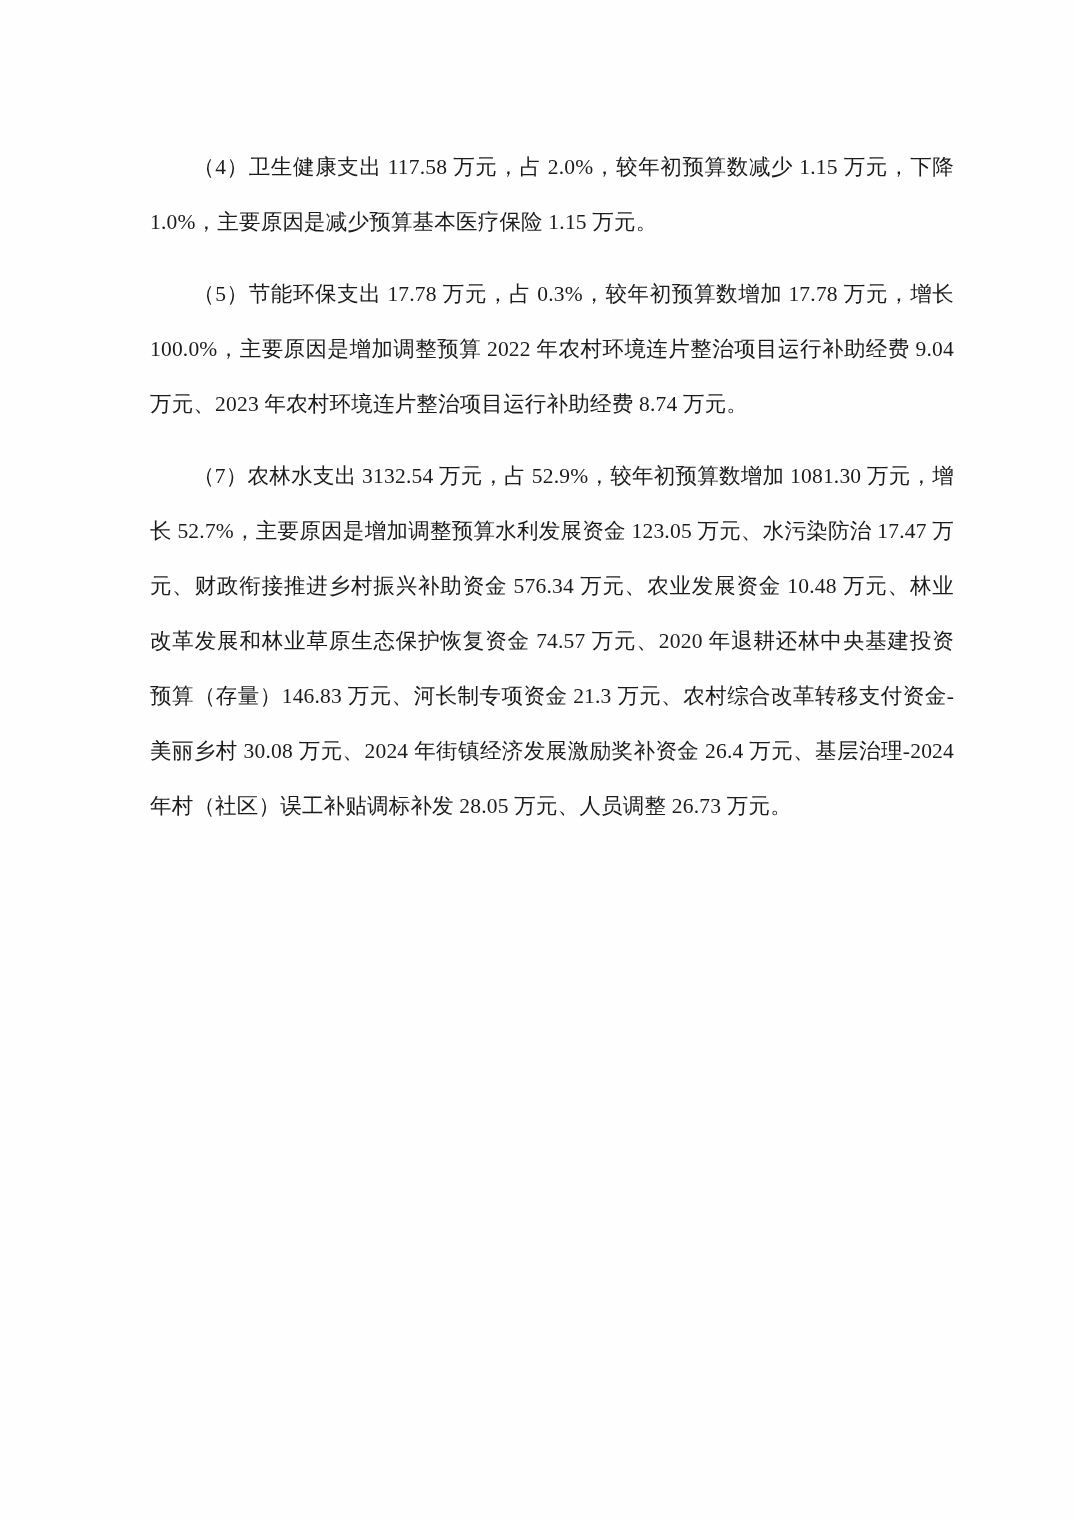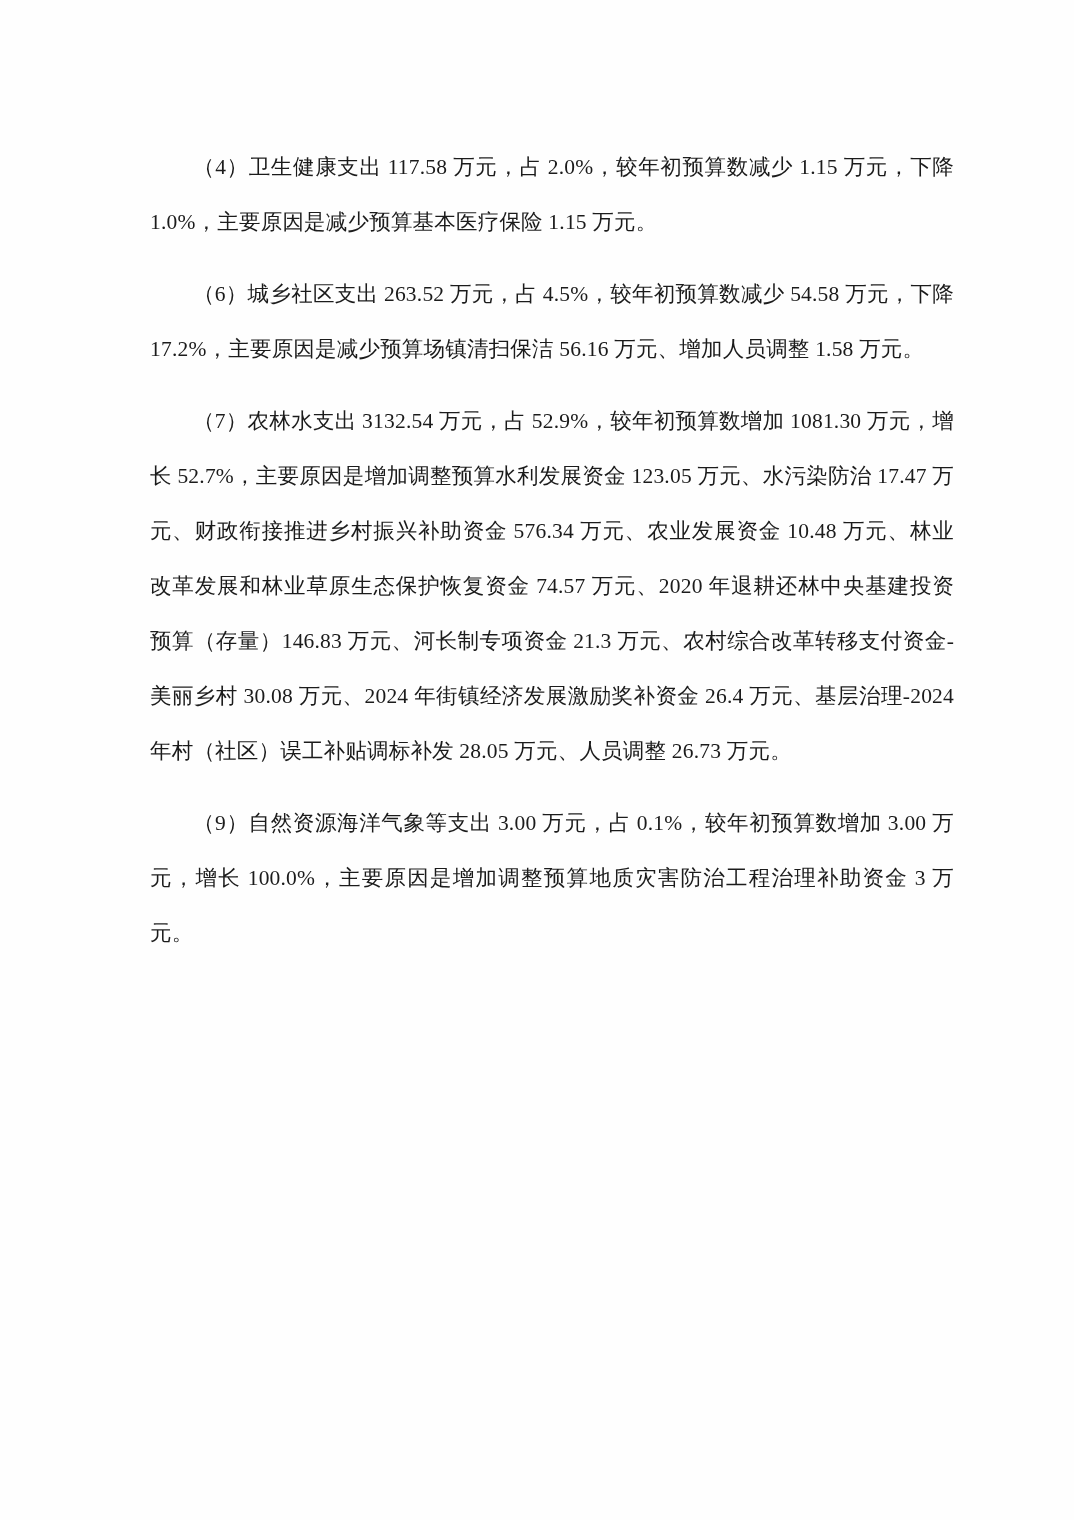--- a/index.html
+++ b/index.html
@@ -40,17 +40,16 @@
   p.para:last-child {
     margin-bottom: 0;
   }
 </style>
 </head>
 <body>
 
 <div class="page">
   <div class="doc-body">
     <p class="para">（4）卫生健康支出 117.58 万元，占 2.0%，较年初预算数减少 1.15 万元，下降 1.0%，主要原因是减少预算基本医疗保险 1.15 万元。</p>
-    <p class="para">（6）城乡社区支出 263.52 万元，占 4.5%，较年初预算数减少 54.58 万元，下降 17.2%，主要原因是减少预算场镇清扫保洁 56.16 万元、增加人员调整 1.58 万元。</p>
+    <p class="para">（5）节能环保支出 17.78 万元，占 0.3%，较年初预算数增加 17.78 万元，增长 100.0%，主要原因是增加调整预算 2022 年农村环境连片整治项目运行补助经费 9.04 万元、2023 年农村环境连片整治项目运行补助经费 8.74 万元。</p>
     <p class="para">（7）农林水支出 3132.54 万元，占 52.9%，较年初预算数增加 1081.30 万元，增长 52.7%，主要原因是增加调整预算水利发展资金 123.05 万元、水污染防治 17.47 万元、财政衔接推进乡村振兴补助资金 576.34 万元、农业发展资金 10.48 万元、林业改革发展和林业草原生态保护恢复资金 74.57 万元、2020 年退耕还林中央基建投资预算（存量）146.83 万元、河长制专项资金 21.3 万元、农村综合改革转移支付资金-美丽乡村 30.08 万元、2024 年街镇经济发展激励奖补资金 26.4 万元、基层治理-2024 年村（社区）误工补贴调标补发 28.05 万元、人员调整 26.73 万元。</p>
-    <p class="para">（9）自然资源海洋气象等支出 3.00 万元，占 0.1%，较年初预算数增加 3.00 万元，增长 100.0%，主要原因是增加调整预算地质灾害防治工程治理补助资金 3 万元。</p>
   </div>
 </div>
 
 </body></html>

